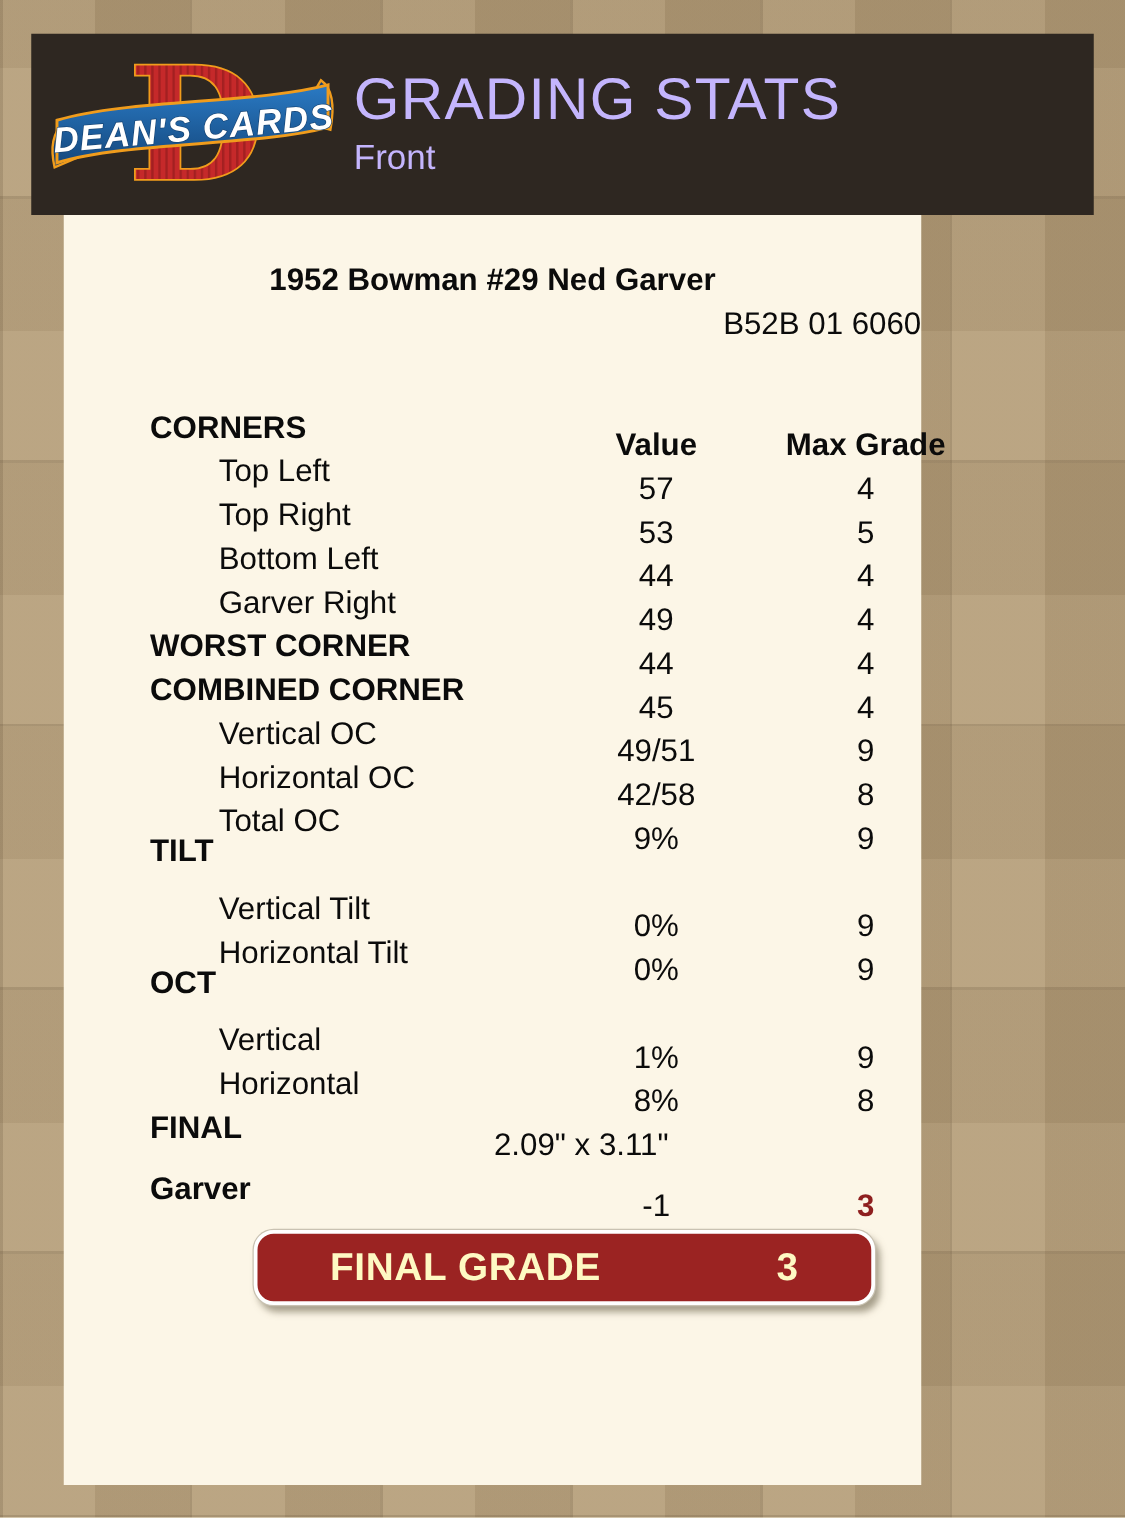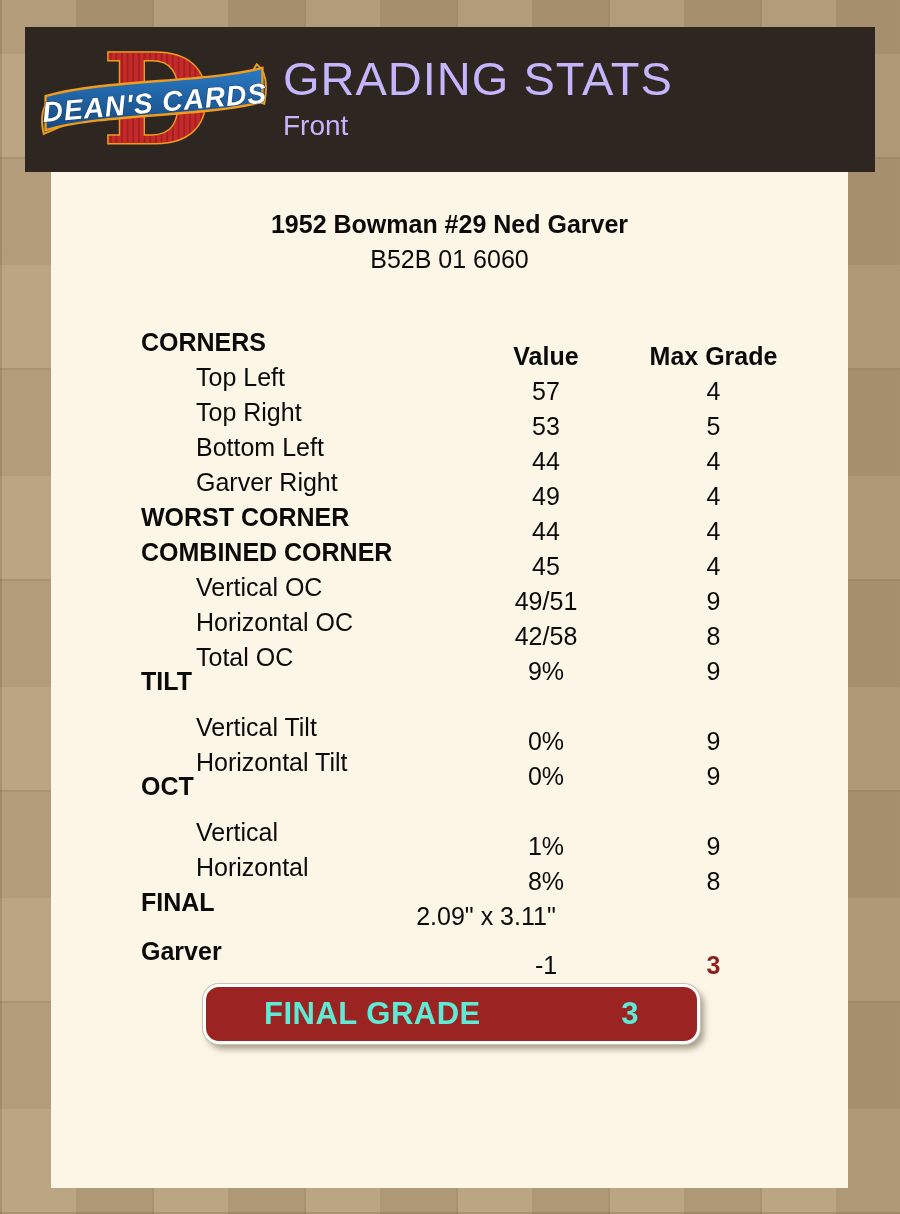--- a/index.html
+++ b/index.html
@@ -20,46 +20,46 @@
   }
   .header-band{
     position:absolute;left:25px;top:27px;width:850px;height:145px;
     background:#2e2721;display:flex;align-items:center;
   }
   .logo-wrap{width:258px;display:flex;justify-content:center;align-items:center;}
   .titles{flex:1;text-align:left;color:#c4b5fd;padding-right:14px;}
   .title-main{font-size:47px;letter-spacing:1px;line-height:52px;}
   .title-sub{font-size:28px;line-height:42px;}
   .panel{
-    position:absolute;left:51px;top:172px;width:797px;height:1016px;
+    position:absolute;left:51px;top:172px;width:686px;height:1016px;
     background:#fcf6e7;padding-top:38px;box-sizing:border-box;
   }
   .card-title{font-size:25px;font-weight:bold;text-align:center;line-height:28px;}
-  .card-serial{font-size:25px;text-align:center;line-height:30px;margin-top:6px;}
+  .card-serial{font-size:25px;text-align:right;line-height:30px;margin-top:6px;}
   .stats{margin-top:40px;}
   .row{
     display:grid;grid-template-columns:310px 190px 145px;
-    padding-left:90px;height:35px;align-items:center;font-size:25px;
+    padding-left:69px;height:35px;align-items:center;font-size:25px;
   }
   .row .label{white-space:nowrap;}
   .row .ind{padding-left:55px;}
   .row .val,.row .max{text-align:center;margin-top:28px;}
   .row.hdr .label,.row.hdr .val,.row.hdr .max{font-weight:bold;}
   .row.sec .label{font-weight:bold;}
   .row.gap-lg{margin-top:16px;}
   .row.gap-md{margin-top:14px;}
   .row.size-row{grid-template-columns:190px 310px;}
   .row.creased-row .label{font-weight:bold;}
   .row.creased-row .max{font-weight:bold;color:#8e1f1f;}
   .final-grade{
     margin:26px 0 0 152px;width:497px;height:60px;box-sizing:border-box;
     background:#9b2322;border:3px solid #ffffff;border-radius:16px;
     box-shadow:0 0 0 1px #c9c2b2, 4px 5px 6px rgba(95,85,62,.55);
     display:flex;align-items:center;justify-content:space-between;
-    padding:0 58px;color:#5eead4;font-weight:bold;font-size:31px;
+    padding:0 58px;color:#fef9c3;font-weight:bold;font-size:31px;
     letter-spacing:.5px;cursor:pointer;
   }
 </style>
 </head>
 <body>
 
 <div class="collage"></div>
 
 <div class="header-band">
   <div class="logo-wrap">

